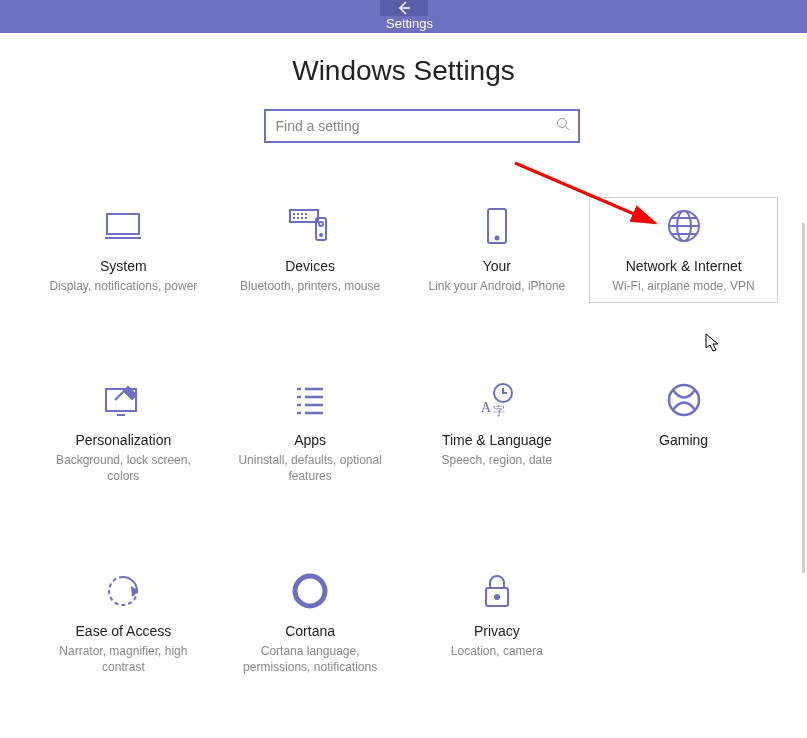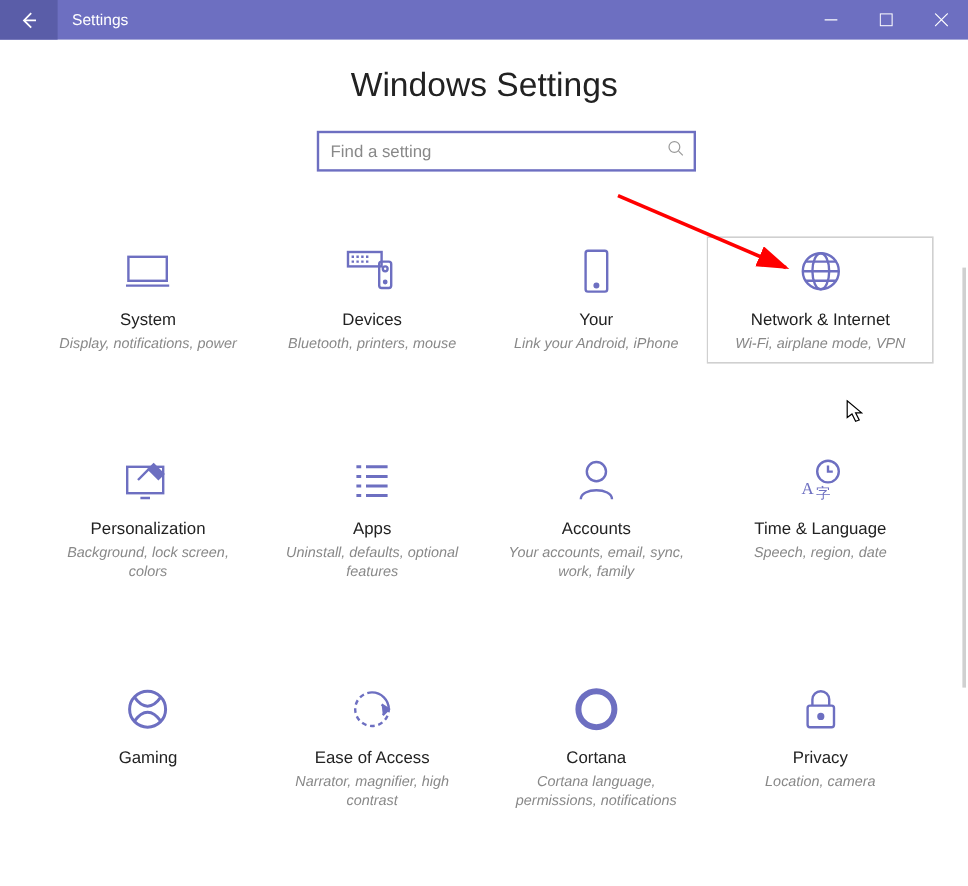--- a/index.html
+++ b/index.html
@@ -15,20 +15,21 @@
       overflow: hidden;
       position: relative;
     }
     .titlebar {
       height: 33px;
       background: #6d6fc1;
       display: flex;
       align-items: center;
       color: #fff;
       font-size: 13px;
+      flex-direction: column;
     }
     .back-btn {
       width: 48px;
       height: 33px;
       background: #5a5da8;
       display: flex;
       align-items: center;
       justify-content: center;
       cursor: pointer;
     }
@@ -115,21 +116,20 @@
     .tile-title {
       font-size: 14px;
       color: #222;
       margin-bottom: 4px;
     }
     .tile-desc {
       font-size: 12px;
       color: #888;
       line-height: 1.35;
       max-width: 160px;
-      font-style: italic;
     }
     .arrow-annotation {
       position: absolute;
       pointer-events: none;
     }
     .cursor-pointer {
       position: absolute;
       pointer-events: none;
     }
     .scrollbar-track {
@@ -252,30 +252,20 @@
     <div class="tile">
       <div class="tile-icon">
         <svg width="34" height="34" viewBox="0 0 34 34" stroke-width="2.5">
             <path d="M4 6h4M12 6h18 M4 14h4M12 14h18 M4 22h4M12 22h18 M4 30h4M12 30h18"></path>
           </svg>
       </div>
       <div class="tile-title">Apps</div>
       <div class="tile-desc">Uninstall, defaults, optional features</div>
     </div>
 
-    <div class="tile">
-      <div class="tile-icon">
-        <svg width="32" height="36" viewBox="0 0 32 36" stroke-width="2">
-            <circle cx="16" cy="11" r="8"></circle>
-            <path d="M3 34 C3 24 29 24 29 34"></path>
-          </svg>
-      </div>
-      <div class="tile-title">Accounts</div>
-      <div class="tile-desc">Your accounts, email, sync, work, family</div>
-    </div>
 
     <div class="tile">
       <div class="tile-icon">
         <svg width="40" height="36" viewBox="0 0 40 36" stroke-width="2">
             <circle cx="26" cy="11" r="9"></circle>
             <path d="M26 6 V11 H30"></path>
             <text x="4" y="30" font-size="14" fill="#6d6fc1" stroke="none" font-family="Segoe UI">A</text>
             <text x="16" y="33" font-size="12" fill="#6d6fc1" stroke="none" font-family="Segoe UI">字</text>
           </svg>
       </div>

